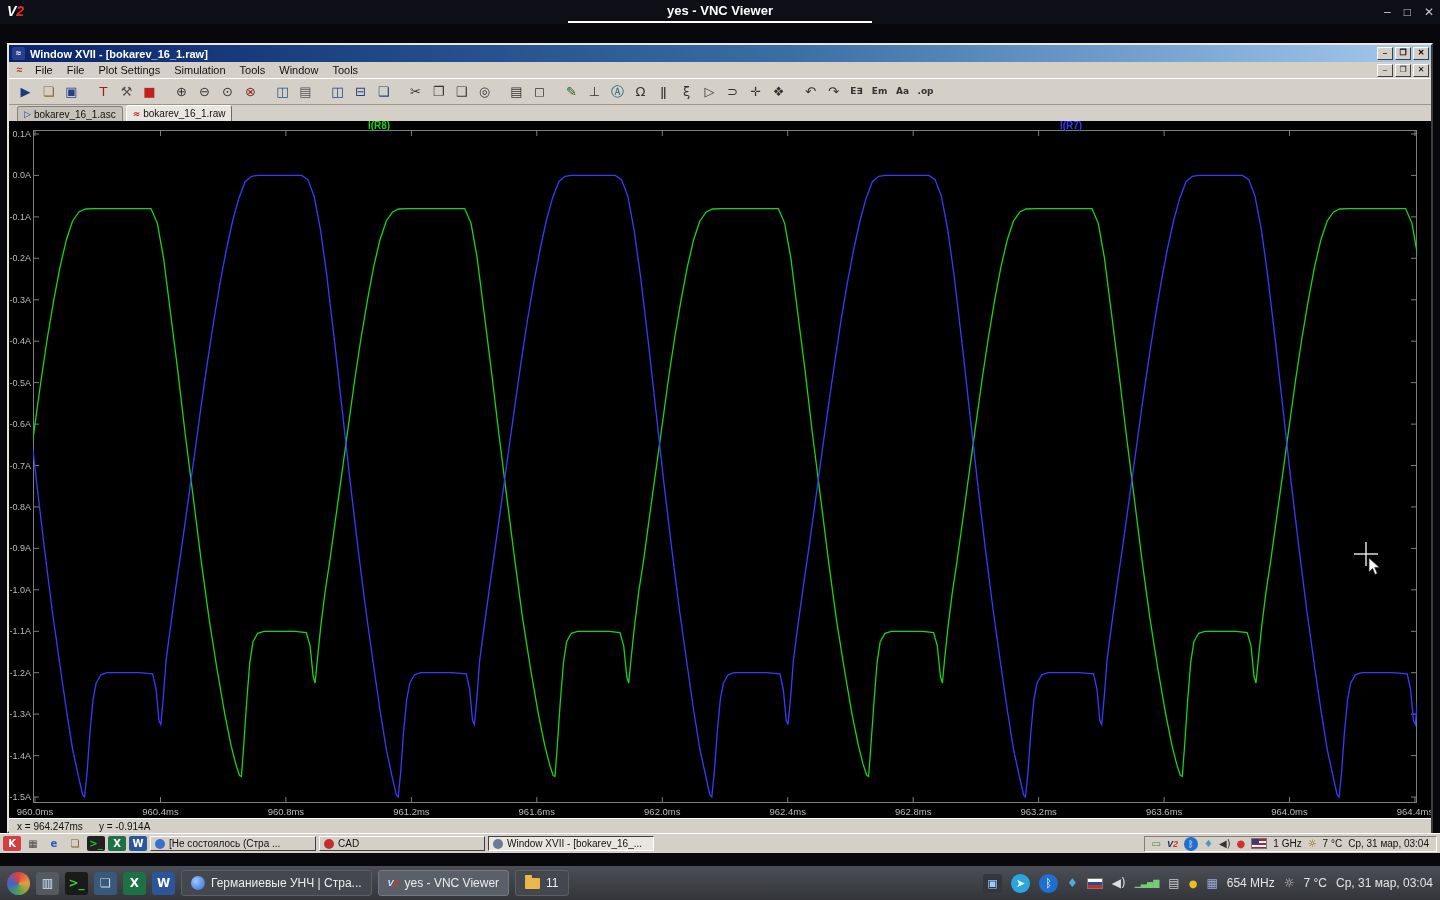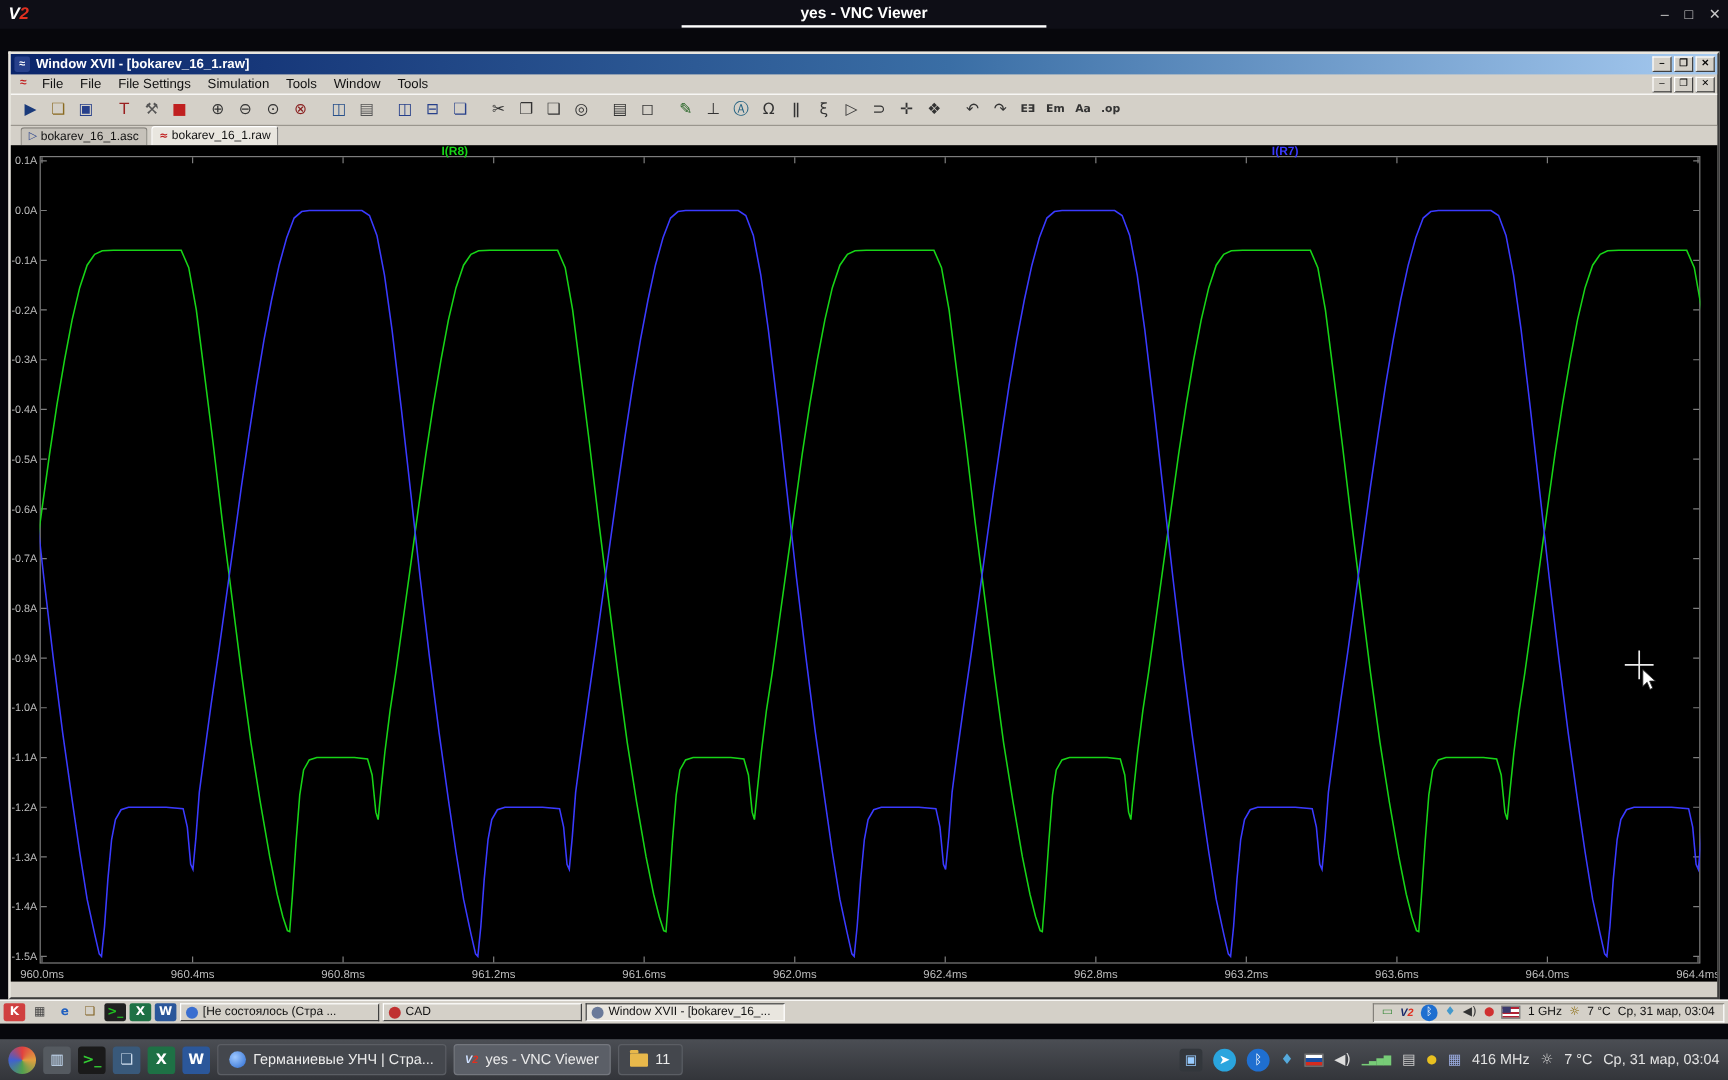--- a/index.html
+++ b/index.html
@@ -92,21 +92,21 @@
       <span class="win-btns" id="main-win-btns">
           <span class="wbtn">–</span>
           <span class="wbtn">❐</span>
           <span class="wbtn">✕</span>
         </span>
     </div>
     <div class="lt-menu" id="lt-menu">
       <span class="child-ico">≈</span>
     <span class="menu-item">File</span>
         <span class="menu-item">File</span>
-        <span class="menu-item">File Settings</span>
+        <span class="menu-item">Plot Settings</span>
         <span class="menu-item">Simulation</span>
         <span class="menu-item">Tools</span>
         <span class="menu-item">Window</span>
         <span class="menu-item">Tools</span>
         <span class="win-btns" style="margin-left: auto;">
           <span class="wbtn">–</span>
           <span class="wbtn">❐</span>
           <span class="wbtn">✕</span>
         </span>
       </div>
@@ -330,20 +330,24 @@
           <text x="22" y="679.0" text-anchor="end" fill="#bcbcbc" font-size="9px" font-family="Liberation Sans, sans-serif">-1.5A</text>
           <text x="370.0" y="8" text-anchor="middle" fill="#17d417" font-size="10px" font-weight="bold" font-family="Liberation Sans, sans-serif">I(R8)</text>
           <text x="1062.0" y="8" text-anchor="middle" fill="#3a3aff" font-size="10px" font-weight="bold" font-family="Liberation Sans, sans-serif">I(R7)</text>
           <path d="M-5.4 539.3 L-1.9 506.1 L2.5 470.9 L7.2 439.8 L13.5 394.2 L19.7 348.6 L26.0 303.1 L32.3 257.5 L38.5 216.0 L44.8 178.8 L51.1 145.6 L57.4 118.7 L63.6 100.0 L69.9 90.9 L76.2 88.0 L85.6 87.6 L113.8 87.6 L142.0 87.6 L148.3 102.1 L154.6 137.3 L160.9 187.0 L168.7 249.2 L176.5 315.5 L184.4 377.6 L192.2 439.8 L200.1 497.8 L207.9 547.5 L215.8 593.1 L222.0 624.2 L226.7 642.9 L230.5 654.5 L232.4 655.3 L234.6 626.3 L237.7 580.7 L240.8 541.3 L244.0 520.6 L248.7 512.3 L255.0 510.3 L270.6 510.3 L286.3 510.3 L297.3 511.5 L301.1 524.8 L304.2 555.8 L306.1 562.0 L308.3 539.3 L311.7 506.1 L316.1 470.9 L320.8 439.8 L327.1 394.2 L333.4 348.6 L339.6 303.1 L345.9 257.5 L352.2 216.0 L358.5 178.8 L364.7 145.6 L371.0 118.7 L377.3 100.0 L383.5 90.9 L389.8 88.0 L399.2 87.6 L427.5 87.6 L455.7 87.6 L462.0 102.1 L468.2 137.3 L474.5 187.0 L482.3 249.2 L490.2 315.5 L498.0 377.6 L505.9 439.8 L513.7 497.8 L521.5 547.5 L529.4 593.1 L535.7 624.2 L540.4 642.9 L544.1 654.5 L546.0 655.3 L548.2 626.3 L551.3 580.7 L554.5 541.3 L557.6 520.6 L562.3 512.3 L568.6 510.3 L584.3 510.3 L600.0 510.3 L610.9 511.5 L614.7 524.8 L617.8 555.8 L619.7 562.0 L621.9 539.3 L625.4 506.1 L629.7 470.9 L634.5 439.8 L640.7 394.2 L647.0 348.6 L653.3 303.1 L659.5 257.5 L665.8 216.0 L672.1 178.8 L678.4 145.6 L684.6 118.7 L690.9 100.0 L697.2 90.9 L703.5 88.0 L712.9 87.6 L741.1 87.6 L769.3 87.6 L775.6 102.1 L781.9 137.3 L788.1 187.0 L796.0 249.2 L803.8 315.5 L811.7 377.6 L819.5 439.8 L827.3 497.8 L835.2 547.5 L843.0 593.1 L849.3 624.2 L854.0 642.9 L857.8 654.5 L859.6 655.3 L861.8 626.3 L865.0 580.7 L868.1 541.3 L871.2 520.6 L876.0 512.3 L882.2 510.3 L897.9 510.3 L913.6 510.3 L924.6 511.5 L928.3 524.8 L931.5 555.8 L933.4 562.0 L935.5 539.3 L939.0 506.1 L943.4 470.9 L948.1 439.8 L954.4 394.2 L960.6 348.6 L966.9 303.1 L973.2 257.5 L979.5 216.0 L985.7 178.8 L992.0 145.6 L998.3 118.7 L1004.5 100.0 L1010.8 90.9 L1017.1 88.0 L1026.5 87.6 L1054.7 87.6 L1083.0 87.6 L1089.2 102.1 L1095.5 137.3 L1101.8 187.0 L1109.6 249.2 L1117.5 315.5 L1125.3 377.6 L1133.1 439.8 L1141.0 497.8 L1148.8 547.5 L1156.7 593.1 L1162.9 624.2 L1167.6 642.9 L1171.4 654.5 L1173.3 655.3 L1175.5 626.3 L1178.6 580.7 L1181.7 541.3 L1184.9 520.6 L1189.6 512.3 L1195.9 510.3 L1211.5 510.3 L1227.2 510.3 L1238.2 511.5 L1242.0 524.8 L1245.1 555.8 L1247.0 562.0 L1249.2 539.3 L1252.6 506.1 L1257.0 470.9 L1261.7 439.8 L1268.0 394.2 L1274.3 348.6 L1280.5 303.1 L1286.8 257.5 L1293.1 216.0 L1299.4 178.8 L1305.6 145.6 L1311.9 118.7 L1318.2 100.0 L1324.5 90.9 L1330.7 88.0 L1340.1 87.6 L1368.4 87.6 L1396.6 87.6 L1402.9 102.1 L1409.1 137.3 L1415.4 187.0 L1423.2 249.2 L1431.1 315.5 L1438.9 377.6 L1446.8 439.8" fill="none" stroke="#17d417" stroke-width="1.3" clip-path="url(#pc)"></path>
           <path d="M-2.2 108.3 L4.0 153.9 L11.9 220.2 L19.7 290.6 L27.6 361.1 L35.4 427.4 L43.2 489.5 L51.1 545.5 L57.4 589.0 L63.6 628.3 L69.9 657.4 L73.7 673.9 L75.6 676.0 L78.1 651.1 L80.9 611.8 L84.0 578.6 L87.2 562.0 L91.9 553.8 L98.1 551.7 L113.8 551.7 L129.5 551.7 L143.6 552.9 L147.1 568.3 L149.9 599.3 L151.8 603.5 L154.3 576.6 L157.1 539.3 L161.2 508.2 L167.1 464.7 L173.4 421.2 L179.7 375.6 L186.0 330.0 L192.2 284.4 L198.5 240.9 L204.8 199.5 L211.0 162.2 L217.3 129.0 L223.6 100.0 L229.9 77.2 L236.1 60.7 L242.4 55.3 L248.7 54.4 L276.9 54.4 L292.6 54.4 L298.9 58.6 L305.1 75.2 L311.4 108.3 L317.7 153.9 L325.5 220.2 L333.4 290.6 L341.2 361.1 L349.0 427.4 L356.9 489.5 L364.7 545.5 L371.0 589.0 L377.3 628.3 L383.5 657.4 L387.3 673.9 L389.2 676.0 L391.7 651.1 L394.5 611.8 L397.7 578.6 L400.8 562.0 L405.5 553.8 L411.8 551.7 L427.5 551.7 L443.1 551.7 L457.3 552.9 L460.7 568.3 L463.5 599.3 L465.4 603.5 L467.9 576.6 L470.7 539.3 L474.8 508.2 L480.8 464.7 L487.0 421.2 L493.3 375.6 L499.6 330.0 L505.9 284.4 L512.1 240.9 L518.4 199.5 L524.7 162.2 L531.0 129.0 L537.2 100.0 L543.5 77.2 L549.8 60.7 L556.0 55.3 L562.3 54.4 L590.5 54.4 L606.2 54.4 L612.5 58.6 L618.8 75.2 L625.0 108.3 L631.3 153.9 L639.2 220.2 L647.0 290.6 L654.8 361.1 L662.7 427.4 L670.5 489.5 L678.4 545.5 L684.6 589.0 L690.9 628.3 L697.2 657.4 L700.9 673.9 L702.8 676.0 L705.3 651.1 L708.2 611.8 L711.3 578.6 L714.4 562.0 L719.1 553.8 L725.4 551.7 L741.1 551.7 L756.8 551.7 L770.9 552.9 L774.3 568.3 L777.2 599.3 L779.0 603.5 L781.6 576.6 L784.4 539.3 L788.4 508.2 L794.4 464.7 L800.7 421.2 L807.0 375.6 L813.2 330.0 L819.5 284.4 L825.8 240.9 L832.0 199.5 L838.3 162.2 L844.6 129.0 L850.9 100.0 L857.1 77.2 L863.4 60.7 L869.7 55.3 L876.0 54.4 L904.2 54.4 L919.9 54.4 L926.1 58.6 L932.4 75.2 L938.7 108.3 L945.0 153.9 L952.8 220.2 L960.6 290.6 L968.5 361.1 L976.3 427.4 L984.2 489.5 L992.0 545.5 L998.3 589.0 L1004.5 628.3 L1010.8 657.4 L1014.6 673.9 L1016.5 676.0 L1019.0 651.1 L1021.8 611.8 L1024.9 578.6 L1028.1 562.0 L1032.8 553.8 L1039.0 551.7 L1054.7 551.7 L1070.4 551.7 L1084.5 552.9 L1088.0 568.3 L1090.8 599.3 L1092.7 603.5 L1095.2 576.6 L1098.0 539.3 L1102.1 508.2 L1108.0 464.7 L1114.3 421.2 L1120.6 375.6 L1126.9 330.0 L1133.1 284.4 L1139.4 240.9 L1145.7 199.5 L1152.0 162.2 L1158.2 129.0 L1164.5 100.0 L1170.8 77.2 L1177.0 60.7 L1183.3 55.3 L1189.6 54.4 L1217.8 54.4 L1233.5 54.4 L1239.8 58.6 L1246.0 75.2 L1252.3 108.3 L1258.6 153.9 L1266.4 220.2 L1274.3 290.6 L1282.1 361.1 L1290.0 427.4 L1297.8 489.5 L1305.6 545.5 L1311.9 589.0 L1318.2 628.3 L1324.5 657.4 L1328.2 673.9 L1330.1 676.0 L1332.6 651.1 L1335.4 611.8 L1338.6 578.6 L1341.7 562.0 L1346.4 553.8 L1352.7 551.7 L1368.4 551.7 L1384.0 551.7 L1398.2 552.9 L1401.6 568.3 L1404.4 599.3 L1406.3 603.5 L1408.8 576.6 L1411.6 539.3 L1415.7 508.2 L1421.7 464.7 L1428.0 421.2 L1434.2 375.6 L1440.5 330.0 L1446.8 284.4 L1453.0 240.9" fill="none" stroke="#3a3aff" stroke-width="1.3" clip-path="url(#pc)"></path>
           <line x1="1345" y1="433" x2="1369" y2="433" stroke="#ededed" stroke-width="1.4"></line>
           <line x1="1357" y1="421" x2="1357" y2="445" stroke="#ededed" stroke-width="1.4"></line>
           <polygon points="1360,437 1360,451 1363.6,447.6 1366,453.5 1368.3,452.4 1365.7,446.6 1370.5,446.6" fill="#ffffff" stroke="#222222" stroke-width="0.7"></polygon>
         </svg>
       </div>
+    <div class="lt-status">
+      <span>x = 964.247ms</span>
+      <span>y = -0.914A</span>
+    </div>
   </div>
 
   <div class="remote-bar" id="remote-bar">
       <div class="ql" style="background: rgb(208, 64, 64); color: rgb(255, 255, 255);">K</div>
       <div class="ql" style="background: rgb(212, 208, 200); color: rgb(68, 68, 68);">▦</div>
       <div class="ql" style="background: rgb(212, 208, 200); color: rgb(32, 96, 192);">e</div>
       <div class="ql" style="background: rgb(212, 208, 200); color: rgb(128, 96, 32);">❏</div>
       <div class="ql" style="background: rgb(32, 32, 32); color: rgb(32, 192, 32);">&gt;_</div>
       <div class="ql" style="background: rgb(30, 113, 69); color: rgb(255, 255, 255);">X</div>
       <div class="ql" style="background: rgb(43, 87, 154); color: rgb(255, 255, 255);">W</div>
@@ -403,20 +407,20 @@
         <span class="sq" style="background: rgb(51, 55, 60); color: rgb(153, 204, 255);">▣</span>
         <span class="hchip" style="background: rgb(42, 165, 222); color: rgb(255, 255, 255);">➤</span>
         <span class="hchip" style="background: rgb(31, 111, 208); color: rgb(255, 255, 255);">ᛒ</span>
         <span class="htg" style="color: rgb(85, 170, 221);">♦</span>
         <span class="flag flag-ru"></span>
         <span class="htg" style="color: rgb(221, 221, 221);">◀)</span>
         <span class="htg" style="color: rgb(119, 204, 119); font-size: 8px;">▁▃▅▇</span>
         <span class="htg" style="color: rgb(204, 204, 204);">▤</span>
         <span class="htg dot" style="color: rgb(232, 192, 32);">●</span>
         <span class="htg" style="color: rgb(153, 170, 221);">▦</span>
-        <span>416 MHz</span>
+        <span>654 MHz</span>
         <span class="htg" style="color: rgb(204, 204, 204);">☼</span>
         <span>7 °C</span>
         <span>Ср, 31 мар, 03:04</span>
       </div>
     </div>
 
 </div>
 
 </body></html>

